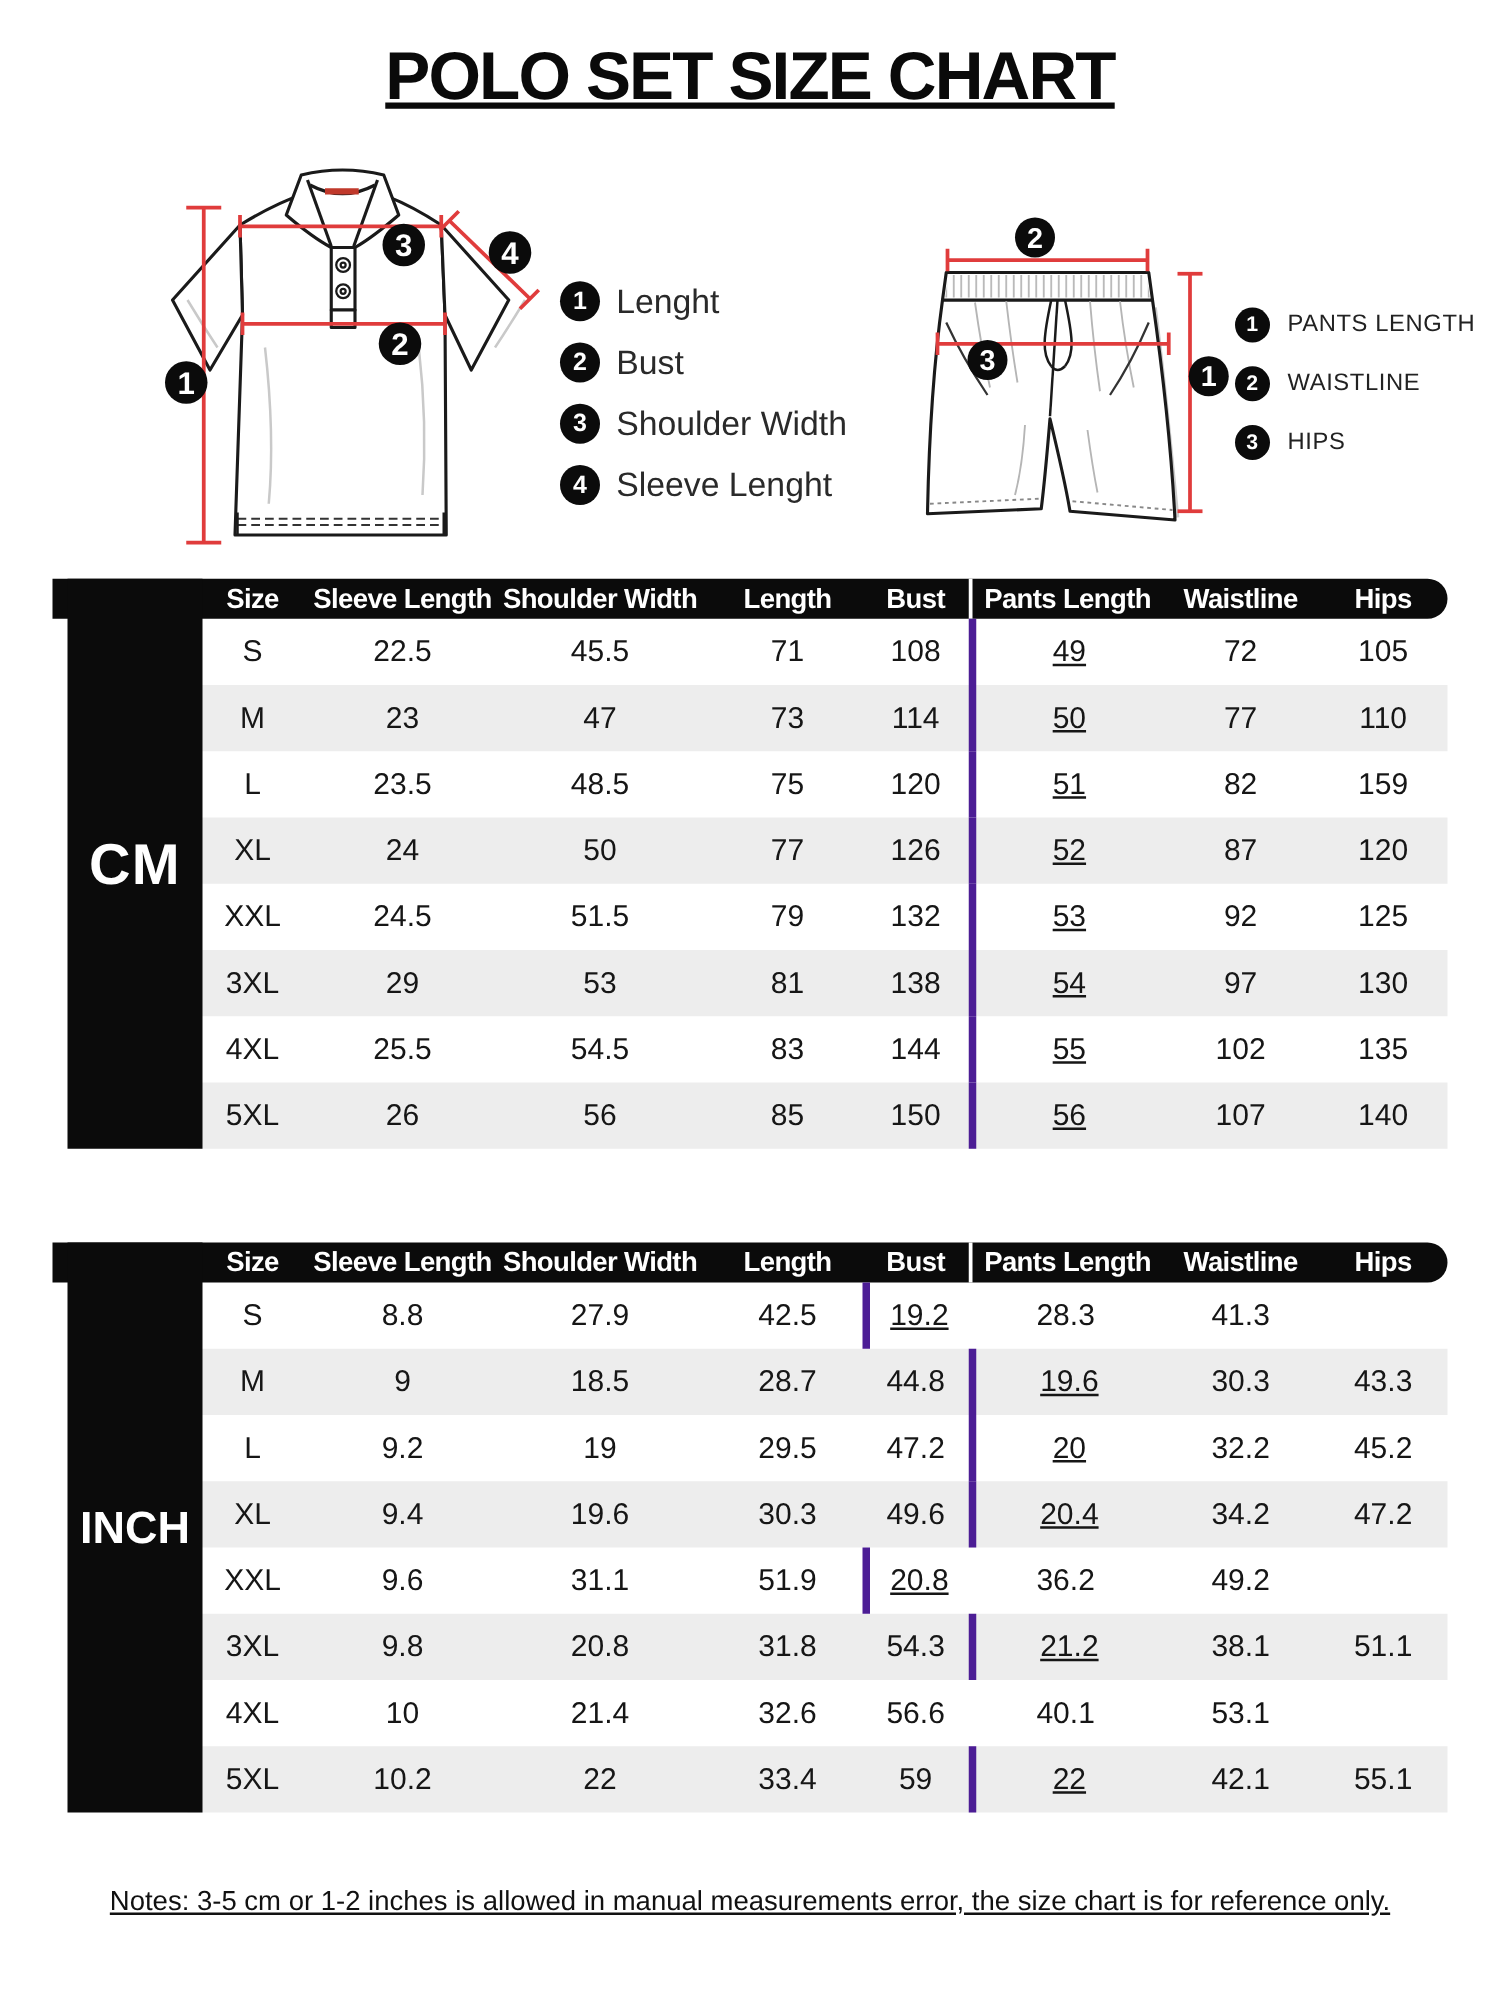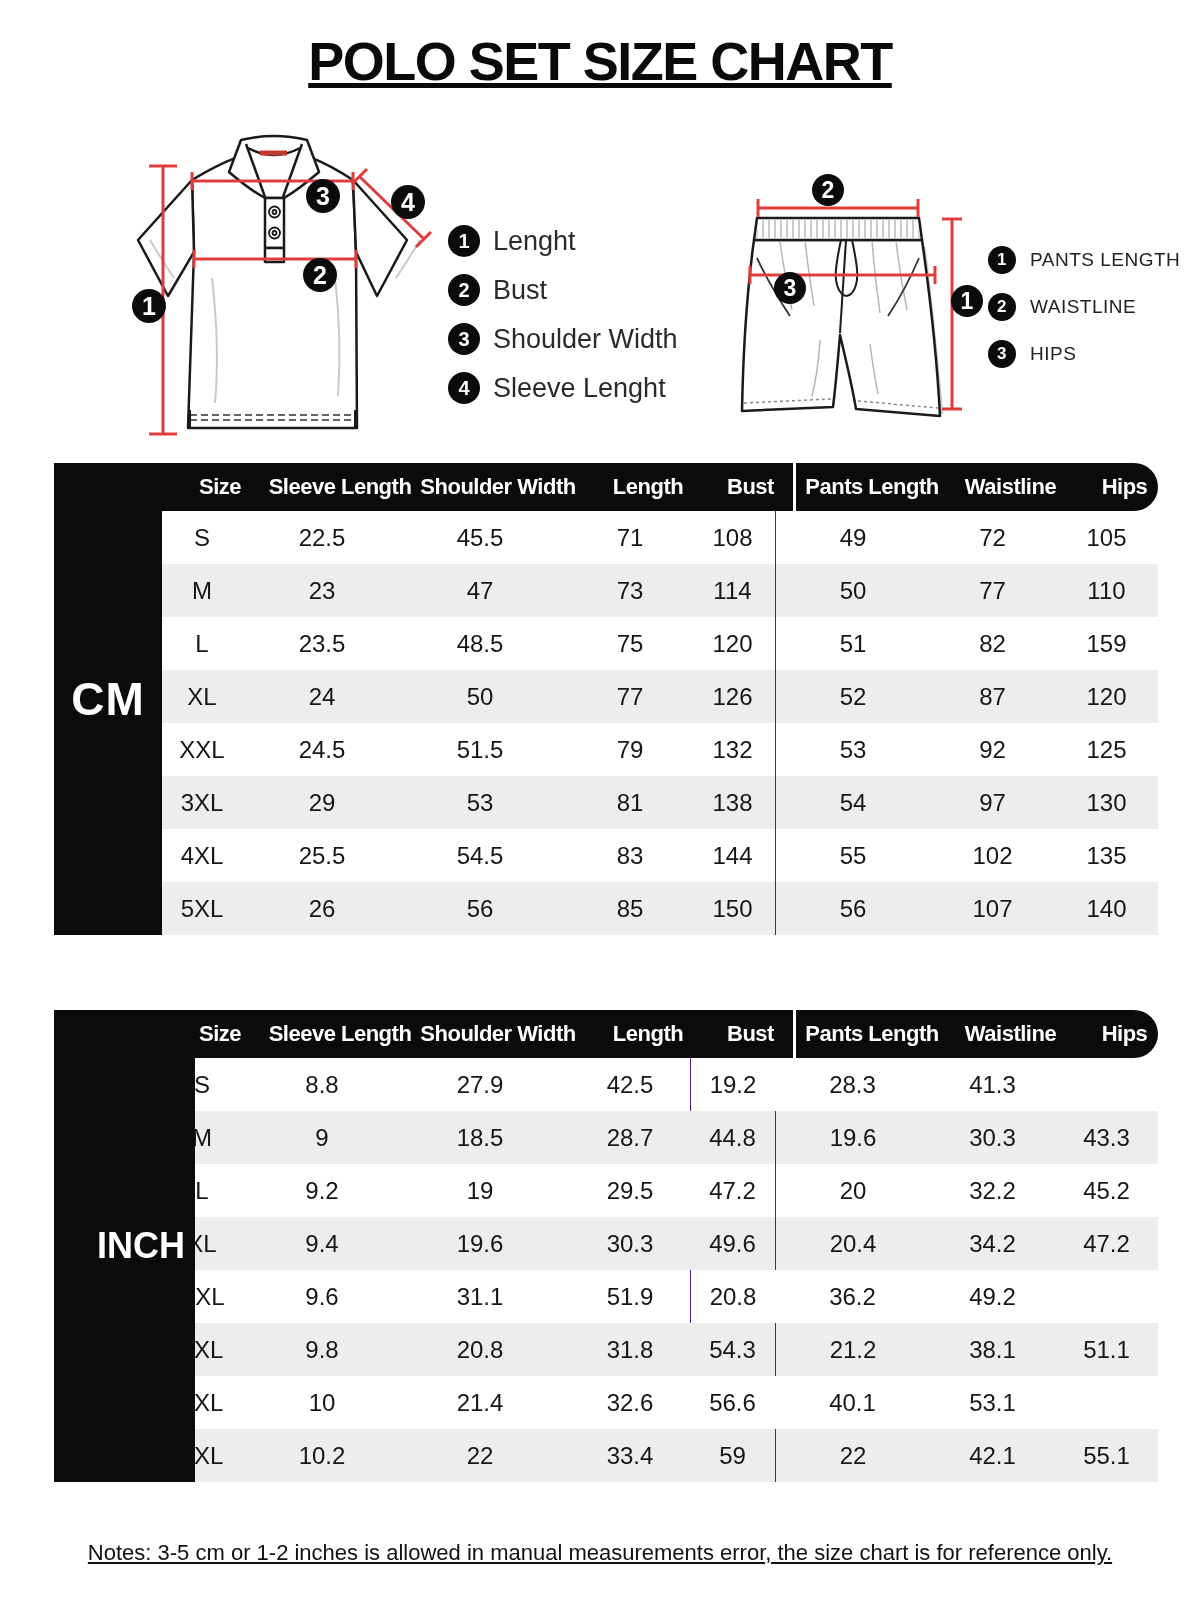--- a/index.html
+++ b/index.html
@@ -17,28 +17,28 @@
   .legend-shorts .lg-item{font-size:19px;color:#222;letter-spacing:.5px;margin-bottom:19px;}
   .lg-circle{background:#0b0b0b;color:#fff;border-radius:50%;display:inline-flex;align-items:center;justify-content:center;font-weight:bold;flex:0 0 auto;}
   .legend-shirt .lg-circle{width:32px;height:32px;font-size:20px;margin-right:13px;}
   .legend-shorts .lg-circle{width:28px;height:28px;font-size:17px;margin-right:14px;}
   
   .size-table{position:relative;width:1116px;margin-left:42px;}
   .cm-table{margin-top:5px;}
   .inch-table{margin-top:75px;}
   .side-label{position:absolute;left:12px;top:0;bottom:0;width:108px;background:#0b0b0b;display:flex;align-items:center;justify-content:center;color:#fff;font-weight:bold;}
   .side-cm{font-size:46px;letter-spacing:1px;}
-  .side-inch{font-size:36px;letter-spacing:0;padding-left:33px;}
-  .thead{display:grid;grid-template-columns:108px 104px 136px 180px 120px 85px 155px 125px 103px;height:48px;background:#0b0b0b;border-radius:0 26px 26px 0;margin-left:18px;}
+  .side-inch{font-size:36px;letter-spacing:0;}
+  .thead{display:grid;grid-template-columns:108px 104px 136px 180px 120px 85px 155px 125px 103px;height:32px;background:#0b0b0b;border-radius:0 26px 26px 0;}
   .th{display:flex;align-items:center;justify-content:center;color:#fff;font-weight:bold;font-size:22px;letter-spacing:-0.5px;white-space:nowrap;}
   .th.hdiv{border-left:3px solid #fff;}
   .tr{display:grid;grid-template-columns:104px 136px 180px 120px 85px 155px 125px 103px;height:53px;margin-left:108px;}
   .tr.alt{background:#ededed;}
   .td{display:flex;align-items:center;justify-content:center;font-size:24px;color:#161616;white-space:nowrap;}
-  .td.bdiv{border-left:1px solid #4c1d95;}
+  .td.bdiv{border-left:6px solid #4c1d95;text-decoration:underline;}
   
   .notes{margin-top:58px;text-align:center;font-size:22px;color:#111;text-decoration:underline;}
   svg text.marker{fill:#fff;font-weight:bold;font-family:"Liberation Sans",sans-serif;text-anchor:middle;}
 </style>
 </head>
 <body>
 
 <div class="title">POLO SET SIZE CHART</div>
 
 <div class="diagram">

